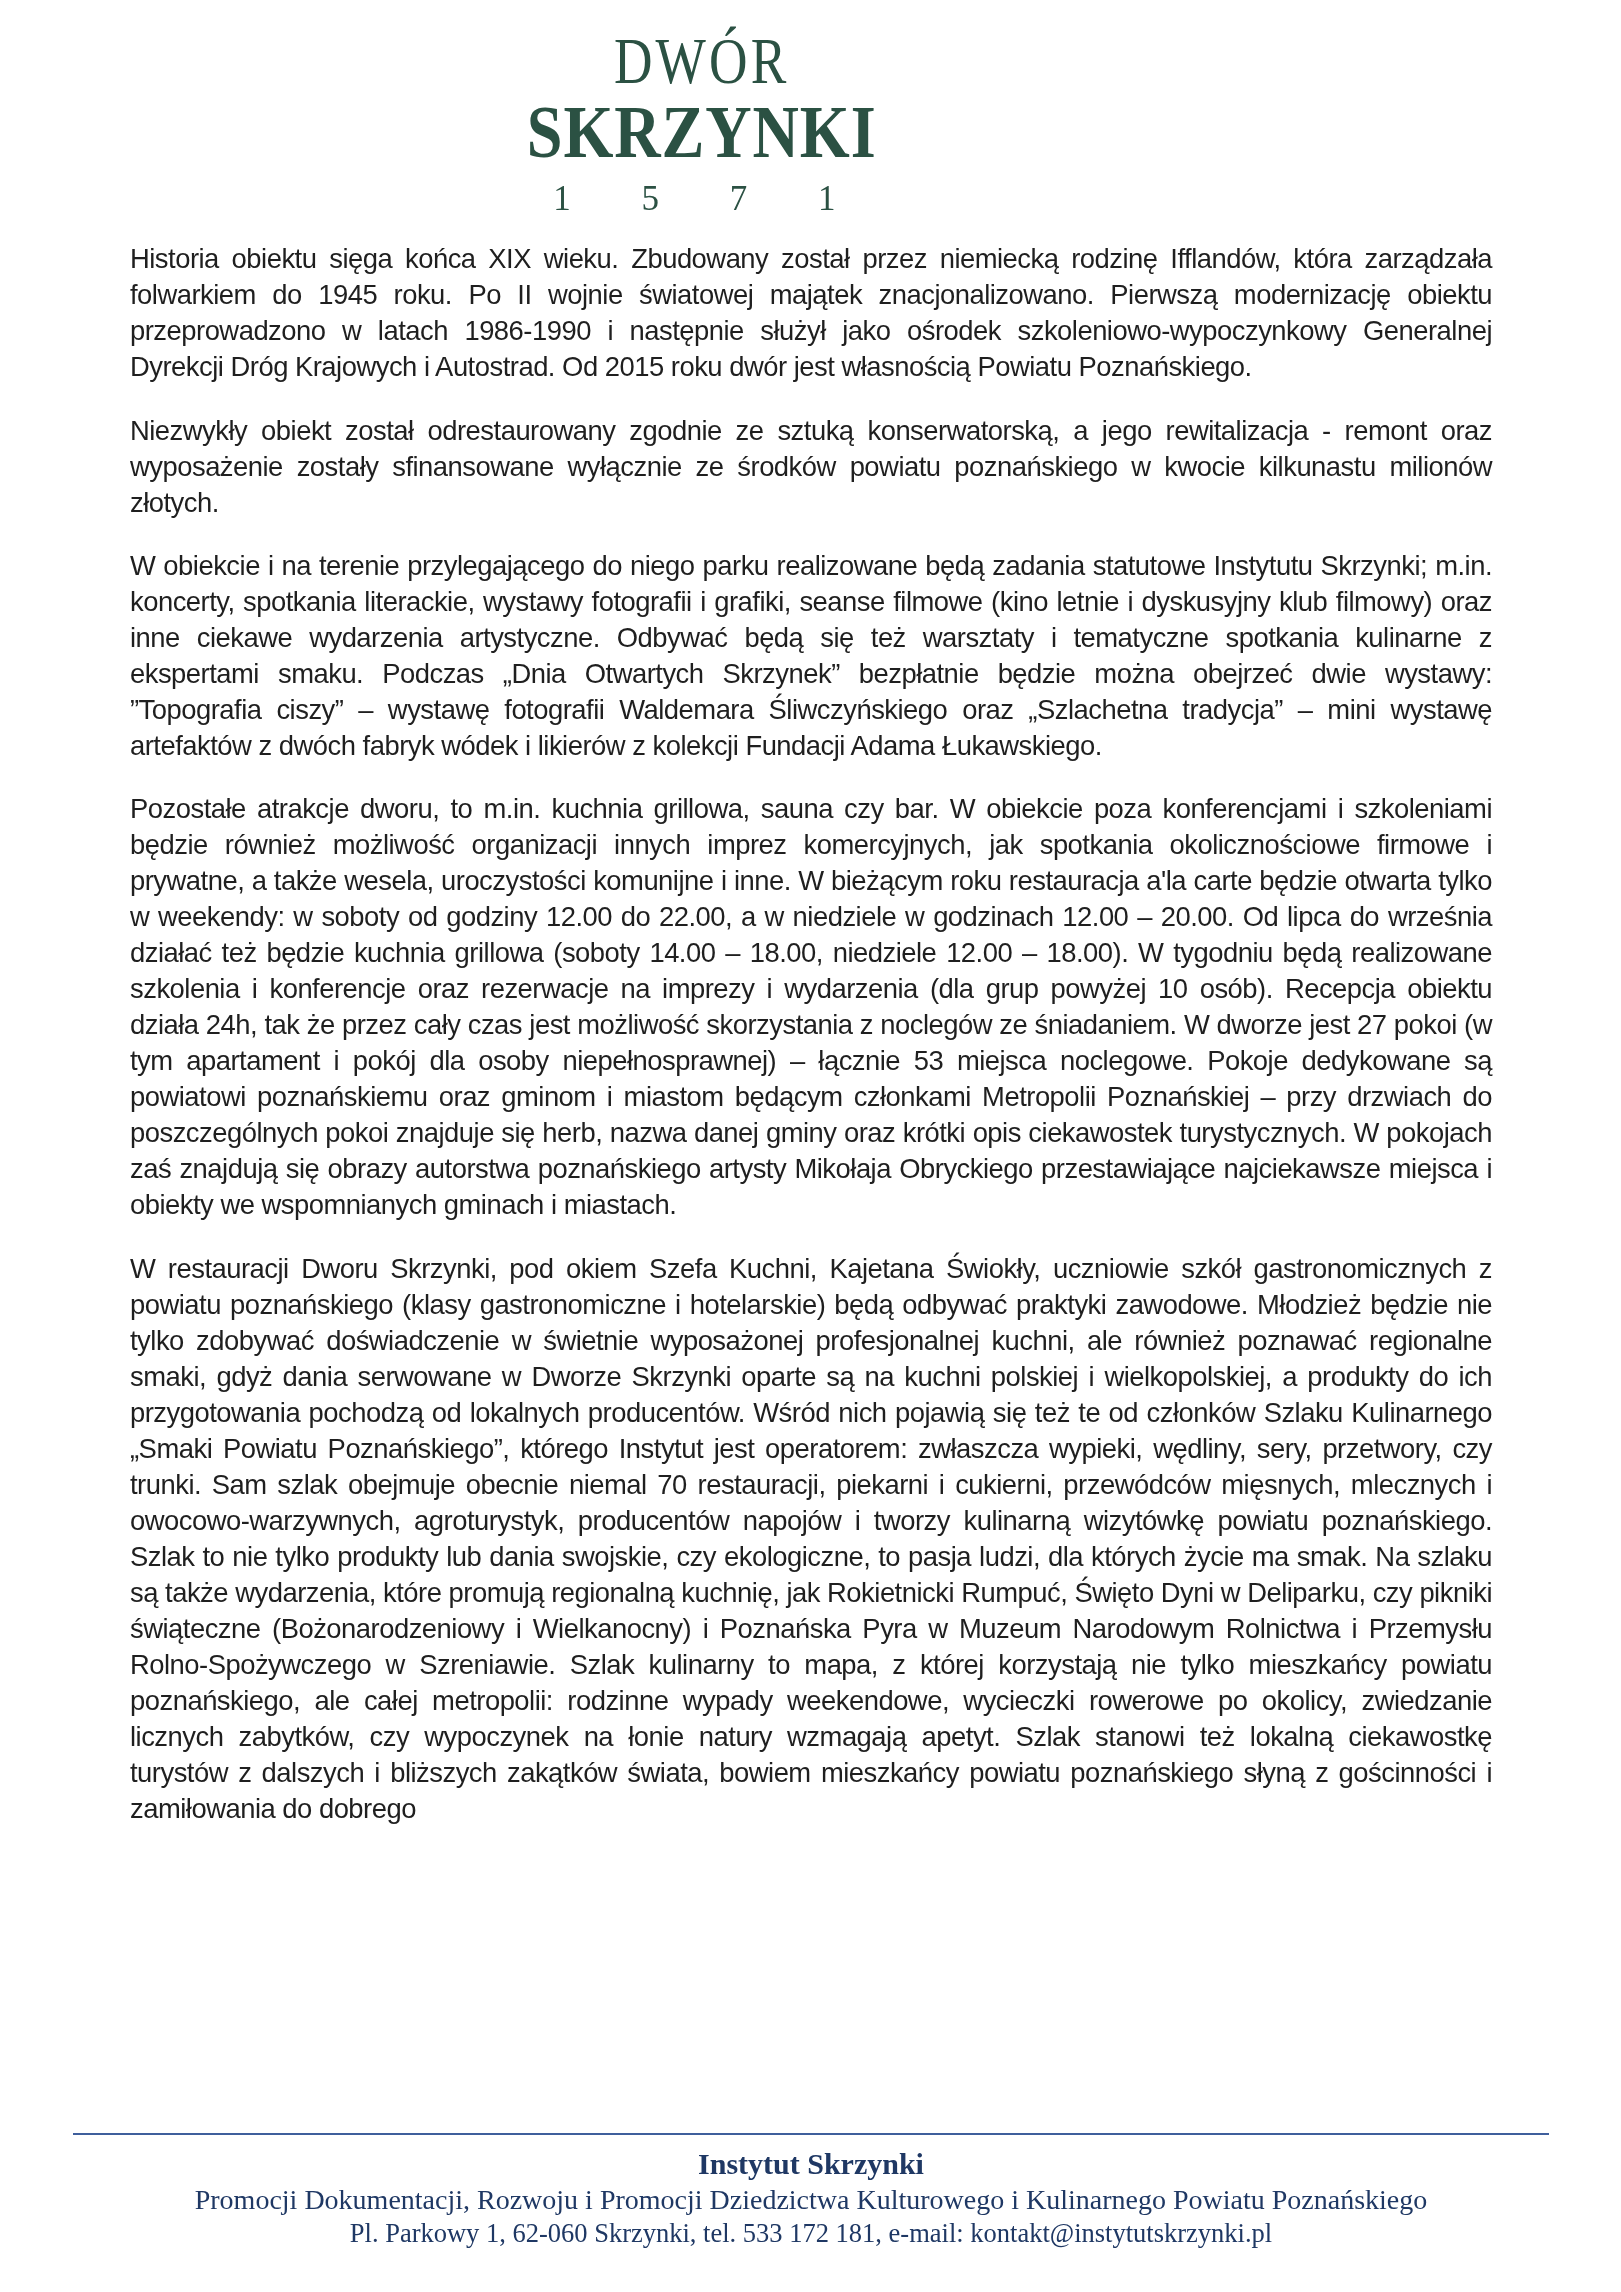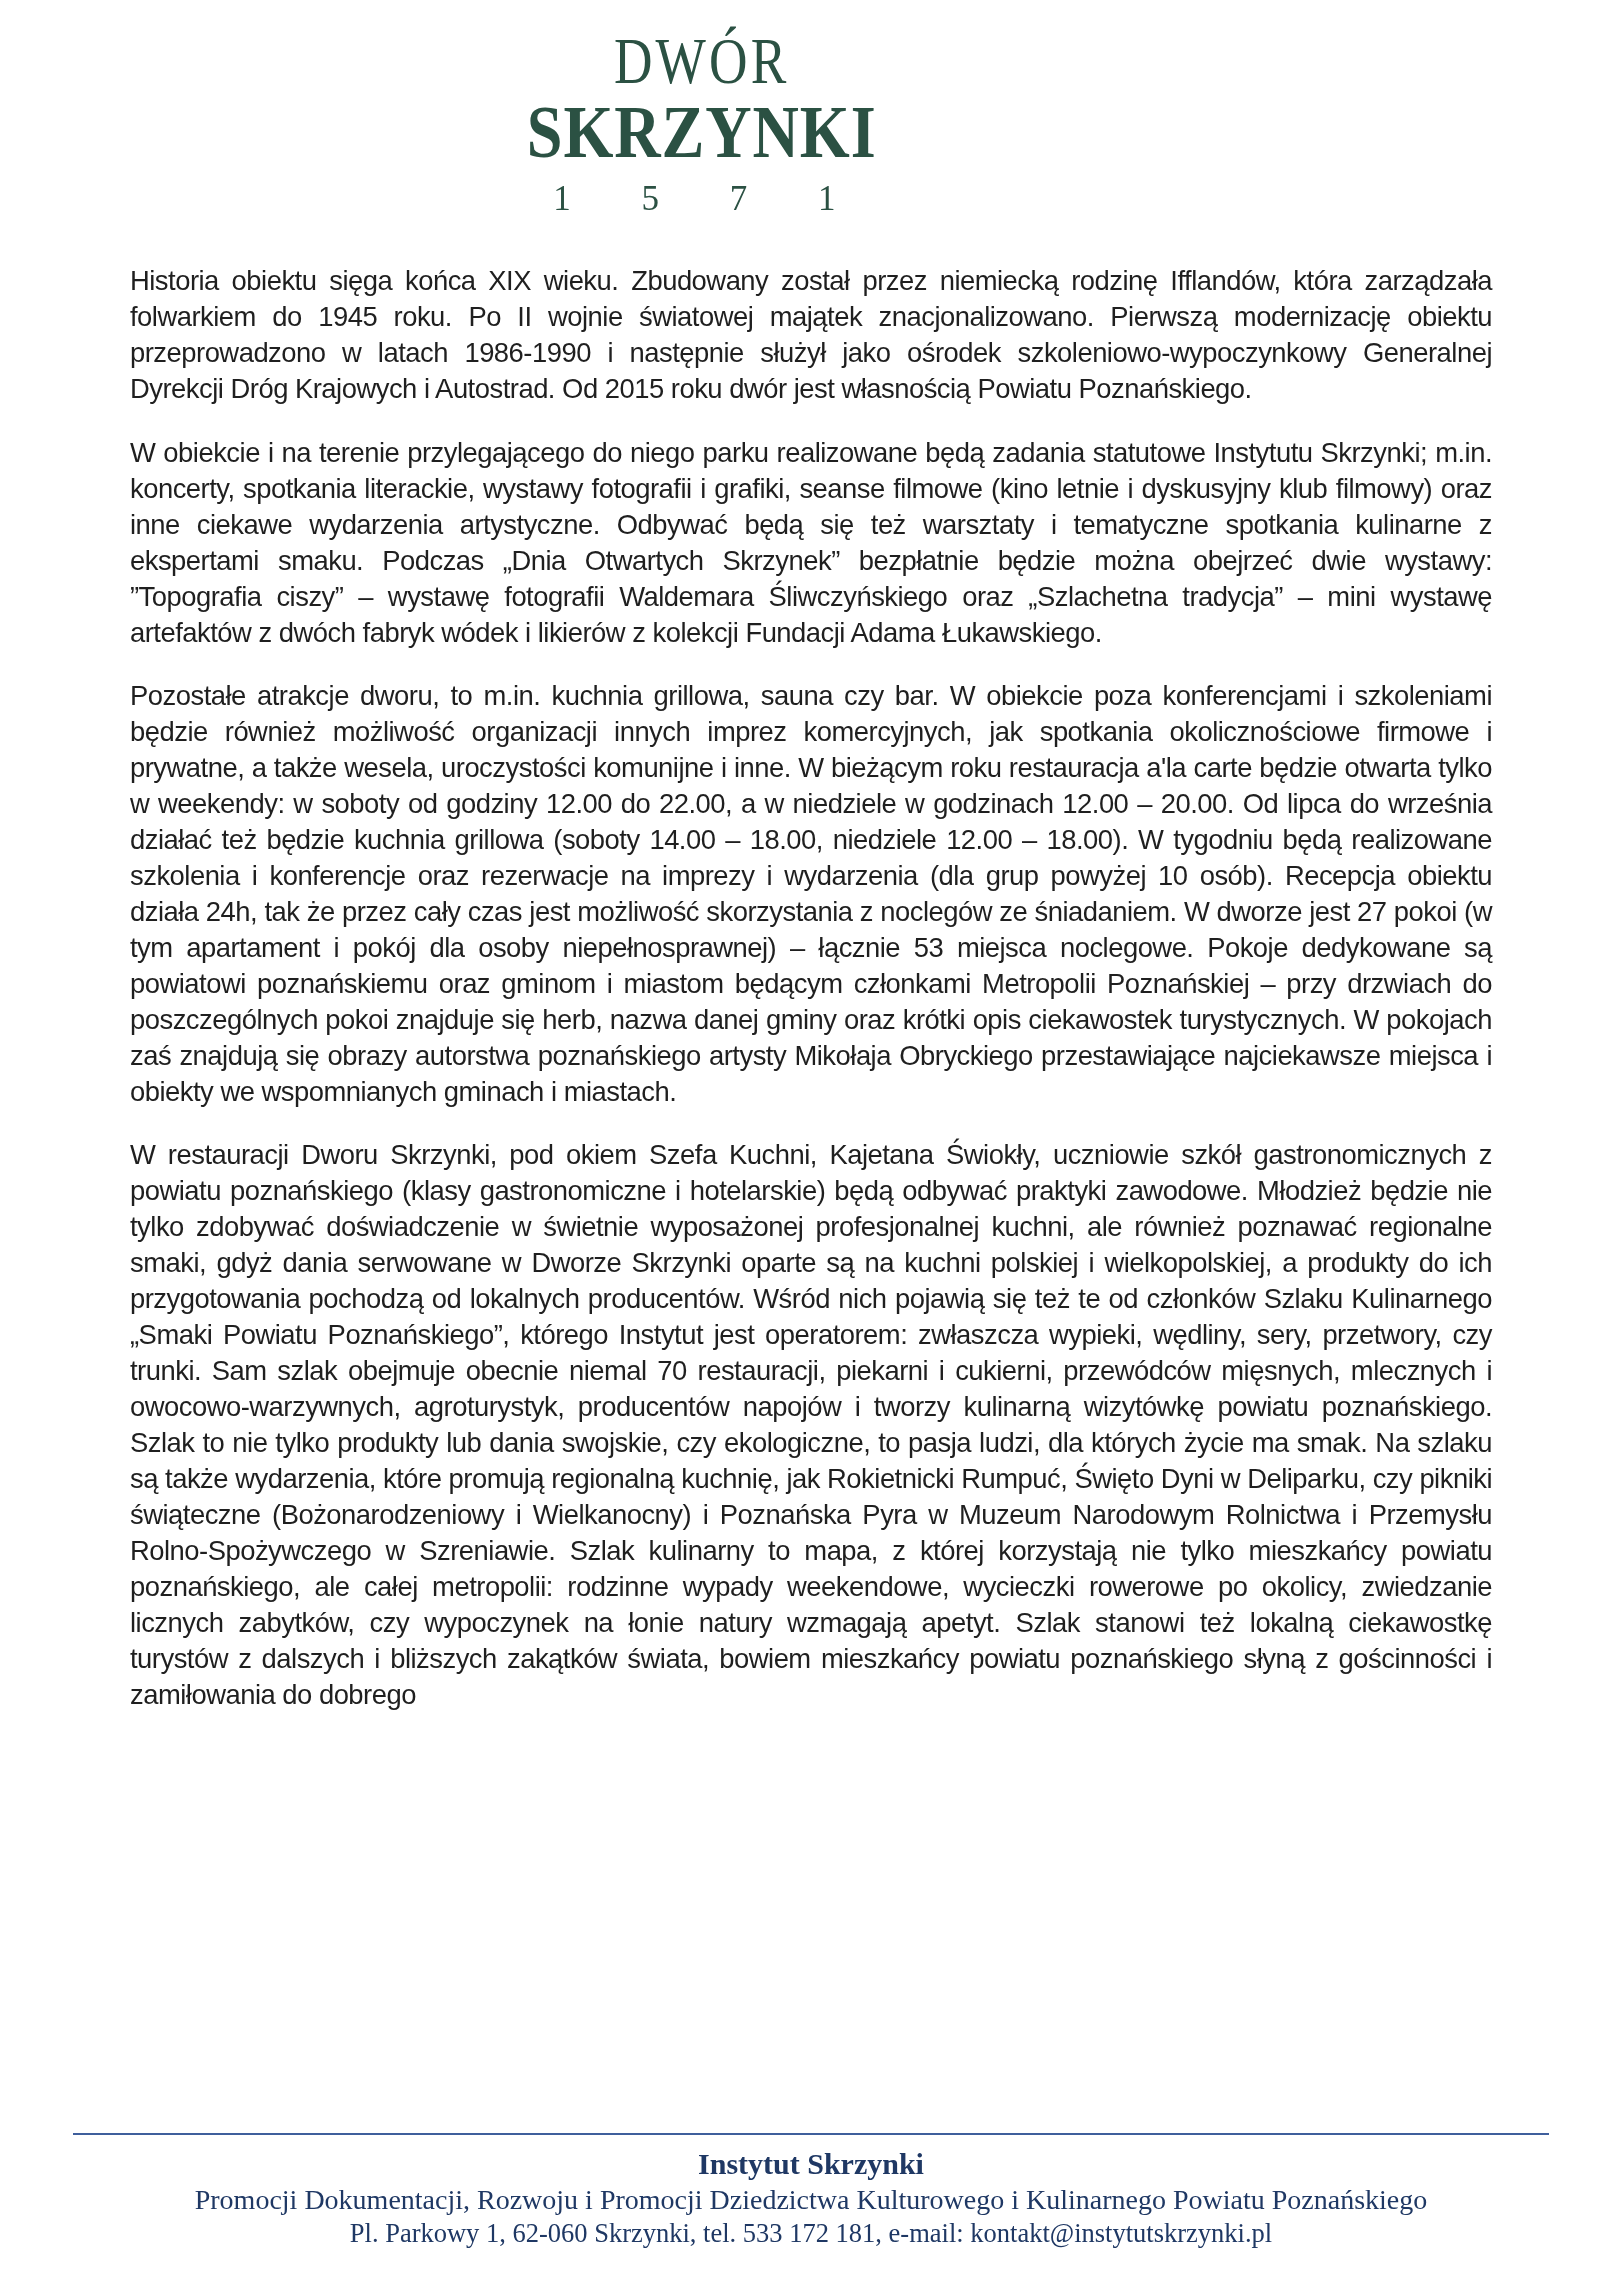--- a/index.html
+++ b/index.html
@@ -7,21 +7,21 @@
     --footer-navy:#1f3864;
     --rule-blue:#3f5f9c;
     --text-ink:#1f1f1f;
   }
   *{box-sizing:border-box;margin:0;padding:0;}
   html,body{background:#ffffff;}
   body{width:1621px;height:2293px;font-family:"Liberation Sans",sans-serif;}
   .page{
     width:1621px;height:2293px;background:#ffffff;
     padding:29px 129px 0 130px;
-    display:flex;flex-direction:column;overflow:hidden;gap:22px;
+    display:flex;flex-direction:column;overflow:hidden;
   }
   
   .logo-wrap{width:100%;text-align:center;}
   .logo-inner{display:inline-block;transform:translateX(-109px);color:var(--brand-green);}
   .logo-line{display:block;line-height:1;}
   .logo-dwor{
     font-family:"Liberation Serif",serif;font-weight:400;
     font-size:65px;letter-spacing:3.9px;
     transform:scaleX(0.82);transform-origin:center;
   }
@@ -64,20 +64,21 @@
   <div class="logo-wrap">
     <div class="logo-inner">
       <span class="logo-line logo-dwor">DWÓR</span>
       <span class="logo-line logo-skrzynki">SKRZYNKI</span>
       <span class="logo-line logo-year">1 5 7 1</span>
     </div>
   </div>
 
   <div class="doc-body">
     <p>Historia obiektu sięga końca XIX wieku. Zbudowany został przez niemiecką rodzinę Ifflandów, która zarządzała folwarkiem  do 1945 roku. Po II wojnie światowej majątek znacjonalizowano. Pierwszą modernizację obiektu przeprowadzono w latach 1986-1990 i następnie służył jako ośrodek szkoleniowo-wypoczynkowy Generalnej Dyrekcji Dróg Krajowych i Autostrad. Od 2015 roku dwór jest własnością Powiatu Poznańskiego.</p>
+    <p>Niezwykły obiekt został odrestaurowany zgodnie ze sztuką konserwatorską, a jego rewitalizacja - remont oraz wyposażenie zostały sfinansowane wyłącznie ze środków powiatu poznańskiego w kwocie kilkunastu milionów  złotych.</p>
     <p>W obiekcie i na terenie przylegającego do niego parku realizowane będą zadania statutowe Instytutu Skrzynki; m.in. koncerty, spotkania literackie, wystawy fotografii i grafiki, seanse filmowe (kino letnie i dyskusyjny klub filmowy) oraz inne ciekawe wydarzenia artystyczne. Odbywać będą się też warsztaty i tematyczne spotkania kulinarne z ekspertami smaku. Podczas „Dnia Otwartych Skrzynek” bezpłatnie będzie można obejrzeć dwie wystawy: ”Topografia ciszy” – wystawę fotografii Waldemara Śliwczyńskiego oraz „Szlachetna tradycja” – mini wystawę artefaktów z dwóch fabryk wódek i likierów z kolekcji Fundacji Adama Łukawskiego.</p>
     <p>Pozostałe atrakcje dworu, to m.in. kuchnia grillowa, sauna czy bar. W obiekcie poza konferencjami i szkoleniami będzie również możliwość organizacji innych imprez komercyjnych, jak spotkania okolicznościowe firmowe i prywatne, a także wesela, uroczystości komunijne i inne. W bieżącym roku restauracja a'la carte będzie otwarta tylko w weekendy: w soboty od godziny 12.00 do 22.00, a w niedziele w godzinach 12.00 – 20.00. Od lipca do września działać też będzie kuchnia grillowa (soboty 14.00 – 18.00, niedziele 12.00 – 18.00). W tygodniu będą realizowane szkolenia i konferencje oraz rezerwacje na imprezy i wydarzenia (dla grup powyżej 10 osób). Recepcja obiektu działa 24h, tak że przez cały czas jest możliwość skorzystania z noclegów ze śniadaniem. W dworze jest 27 pokoi (w tym apartament i pokój dla osoby niepełnosprawnej) – łącznie  53 miejsca noclegowe. Pokoje dedykowane są powiatowi poznańskiemu oraz gminom i miastom będącym członkami Metropolii Poznańskiej – przy drzwiach do poszczególnych pokoi znajduje się herb, nazwa danej gminy oraz krótki opis ciekawostek turystycznych. W pokojach zaś znajdują się obrazy autorstwa poznańskiego artysty Mikołaja Obryckiego przestawiające najciekawsze miejsca i obiekty we wspomnianych gminach i miastach.</p>
     <p>W restauracji Dworu Skrzynki, pod okiem Szefa Kuchni, Kajetana Świokły, uczniowie szkół gastronomicznych z powiatu poznańskiego (klasy gastronomiczne i hotelarskie) będą odbywać praktyki zawodowe. Młodzież będzie nie tylko zdobywać doświadczenie w świetnie wyposażonej profesjonalnej kuchni, ale również poznawać regionalne smaki, gdyż dania serwowane w Dworze Skrzynki oparte są na kuchni polskiej i wielkopolskiej, a produkty do ich przygotowania pochodzą od lokalnych producentów. Wśród nich pojawią się też te od członków Szlaku Kulinarnego „Smaki Powiatu Poznańskiego”, którego Instytut jest operatorem: zwłaszcza wypieki, wędliny, sery, przetwory, czy trunki. Sam szlak obejmuje obecnie niemal 70 restauracji, piekarni i cukierni, przewódców mięsnych, mlecznych i owocowo-warzywnych, agroturystyk, producentów napojów i tworzy kulinarną wizytówkę powiatu poznańskiego. Szlak to nie tylko produkty lub dania swojskie, czy ekologiczne, to pasja ludzi, dla których życie ma smak. Na szlaku są także wydarzenia, które promują regionalną kuchnię, jak Rokietnicki Rumpuć, Święto Dyni w Deliparku, czy pikniki świąteczne (Bożonarodzeniowy i Wielkanocny) i Poznańska Pyra w Muzeum Narodowym Rolnictwa i Przemysłu Rolno-Spożywczego w Szreniawie. Szlak kulinarny to mapa, z której korzystają nie tylko mieszkańcy powiatu poznańskiego, ale całej metropolii: rodzinne wypady weekendowe, wycieczki rowerowe po okolicy, zwiedzanie licznych zabytków, czy wypoczynek na łonie natury wzmagają apetyt. Szlak stanowi też lokalną ciekawostkę turystów z dalszych i bliższych zakątków świata, bowiem mieszkańcy powiatu poznańskiego słyną z gościnności i zamiłowania do dobrego</p>
   </div>
 
   <div class="footer">
     <div class="footer-org">Instytut Skrzynki</div>
     <div class="footer-full">Promocji Dokumentacji, Rozwoju i Promocji Dziedzictwa Kulturowego i Kulinarnego Powiatu Poznańskiego</div>
     <div class="footer-address">Pl. Parkowy 1, 62-060 Skrzynki, tel. 533 172 181, e-mail: kontakt@instytutskrzynki.pl</div>
   </div>

